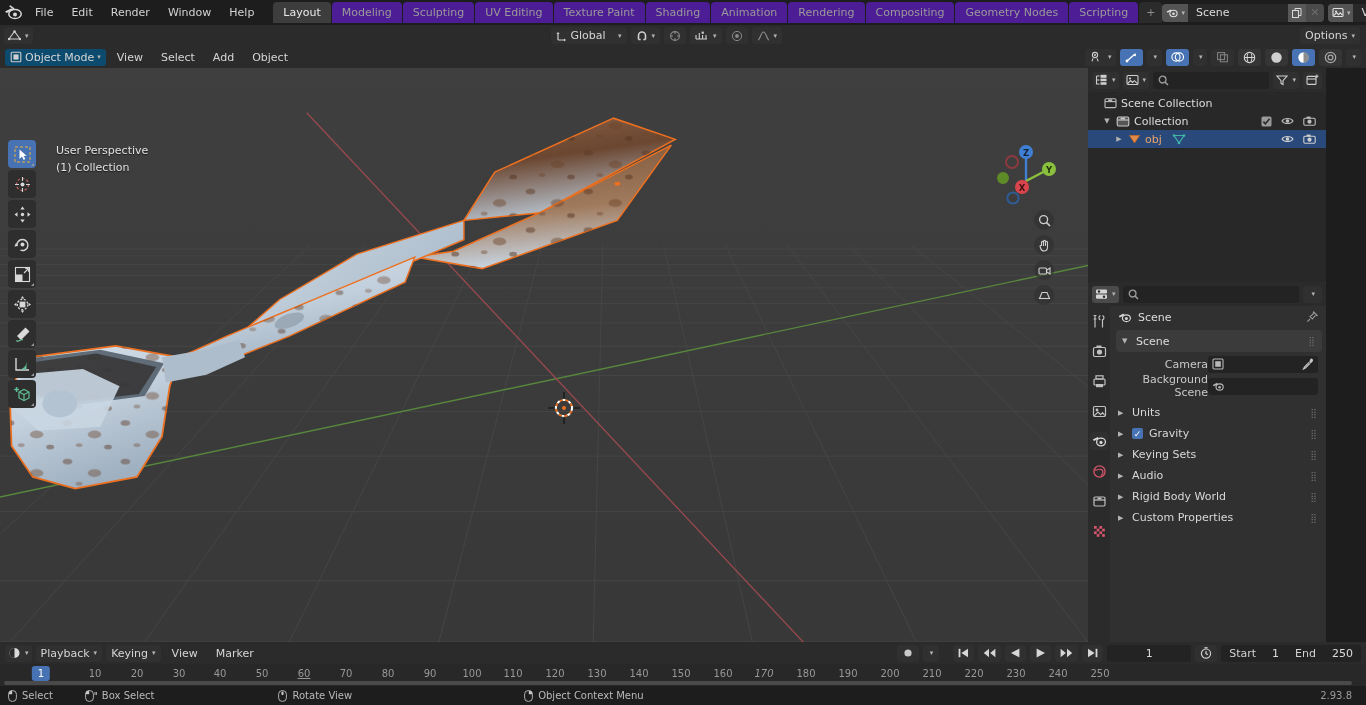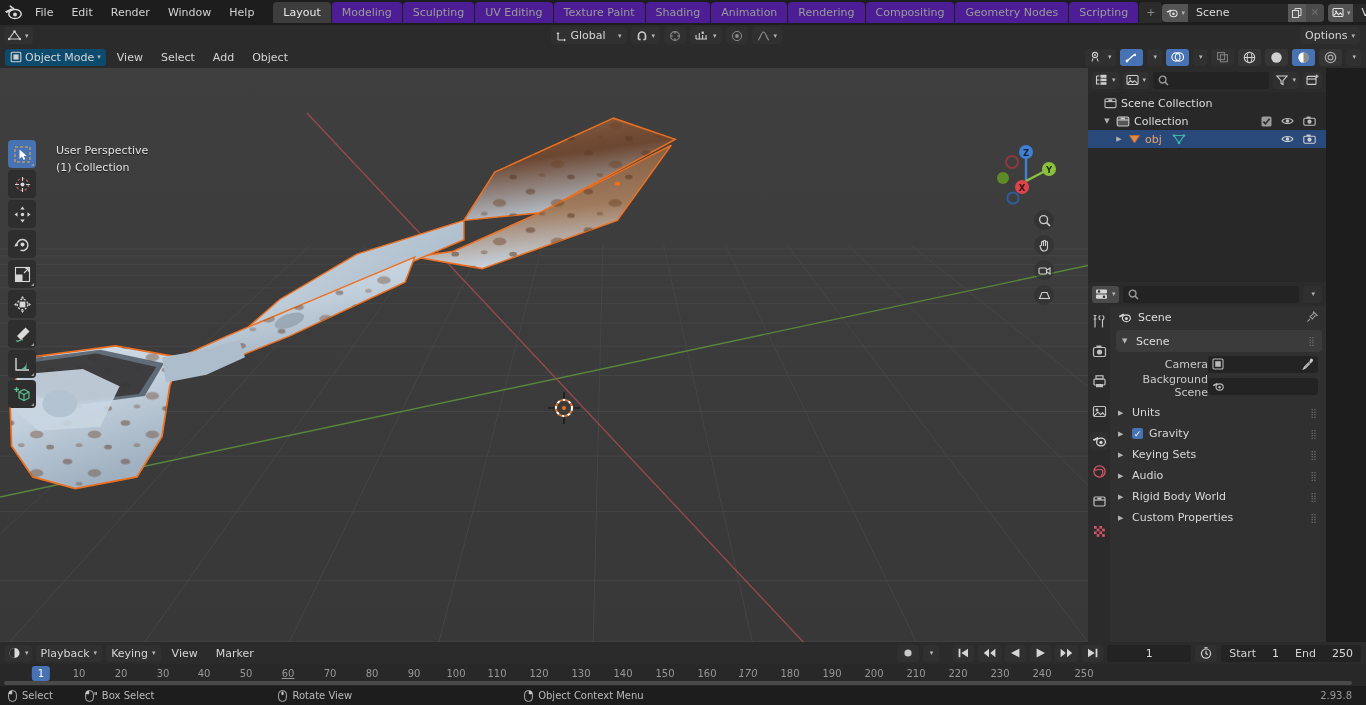--- a/index.html
+++ b/index.html
@@ -107,21 +107,21 @@
 
   
   .timeline { height: 44px; background: #2b2b2b; flex: 0 0 44px; display: flex; flex-direction: column; }
   .tl-header { height: 22px; display: flex; align-items: center; gap: 4px; padding: 0 5px; background: #2b2b2b;}
   .tl-right { margin-left: auto; display: flex; align-items: center; gap: 4px;}
   .tl-frame { background: #232323; height: 17px; border-radius: 3px; width: 84px; display: flex; align-items: center; justify-content: center; font-size: 11px; color:#dcdcdc;}
   .tl-se { background: #232323; height: 17px; border-radius: 3px; display: flex; align-items: center; }
   .tl-se span { padding: 0 8px; font-size: 11px; color: #d2d2d2;}
   .tl-se .num { color: #dcdcdc; }
   .tl-ruler { height: 22px; background: #282828; position: relative; overflow: hidden;}
-  .tick { position: absolute; top: 4px; font-size: 10px; color: #989898; transform: translateX(-50%);}
+  .tick { position: absolute; top: 4px; font-size: 10px; color: #989898; transform: translateX(-50%); margin-left: 16px;}
   .playhead { position: absolute; top: 2px; height: 15px; background: #4772b3; border-radius: 3px; padding: 0 6px; color: #fff; font-size: 10px; display: flex; align-items: center; transform: translateX(-50%); }
 
   
   .status { height: 19px; background: #1d1d1d; display: flex; align-items: center; padding: 0 8px; gap: 6px; flex: 0 0 19px;}
   .st-item { display: flex; align-items: center; gap: 5px; font-size: 10px; color: #b9b9b9; margin-right: 26px;}
   .st-version { margin-left: auto; font-size: 10px; color: #9a9a9a; padding-right: 6px;}
 
   .icn { display: inline-flex; align-items: center; justify-content: center; }
 </style>
 </head>

